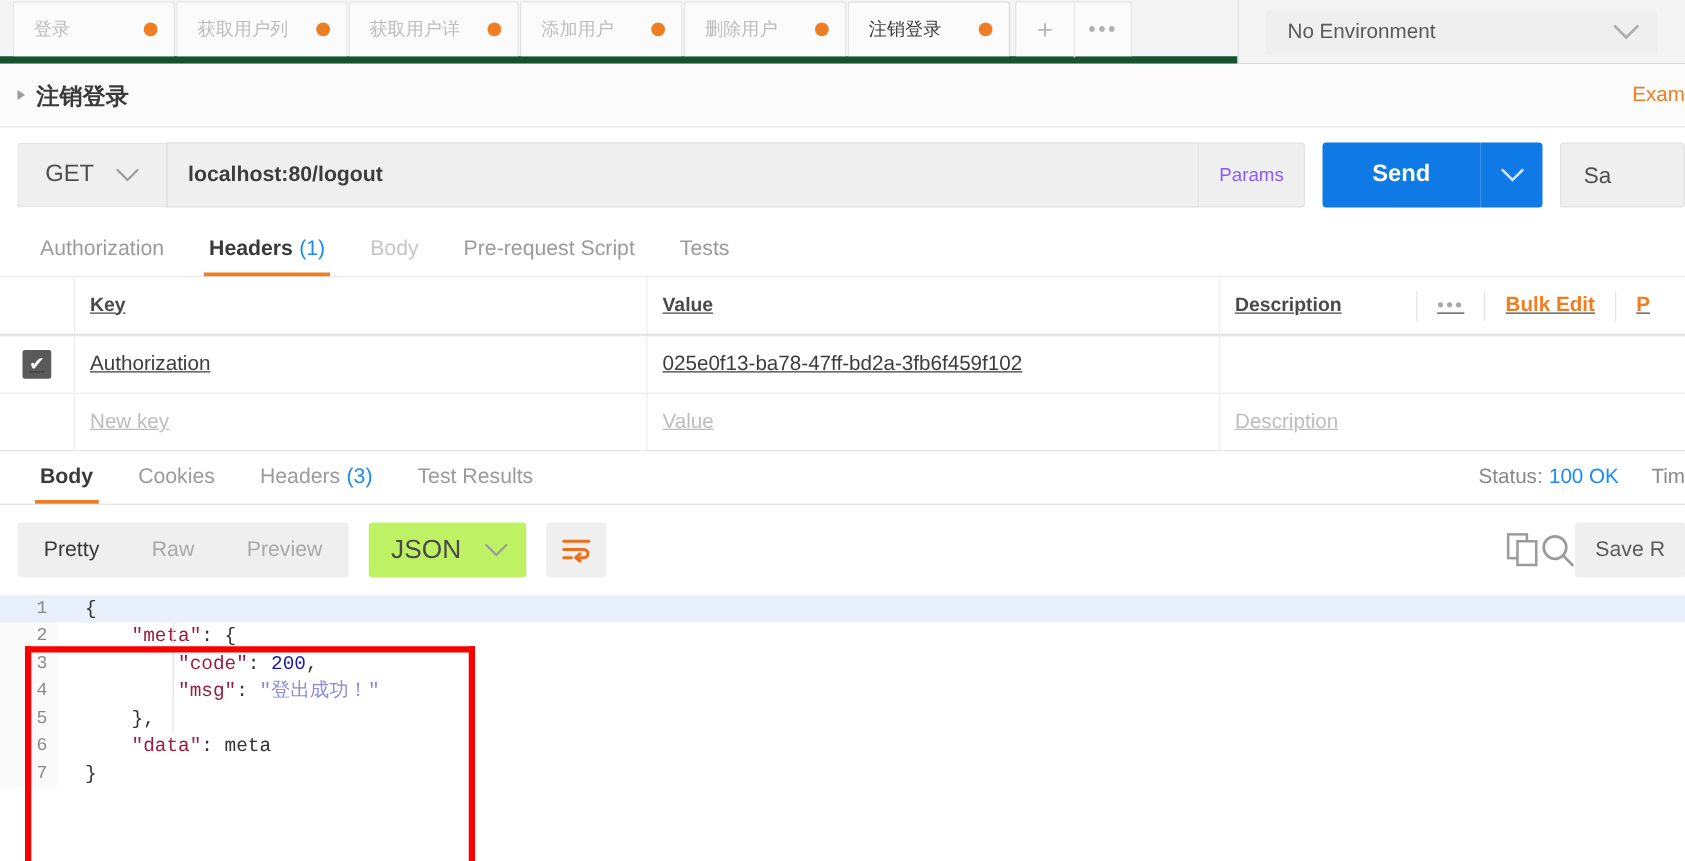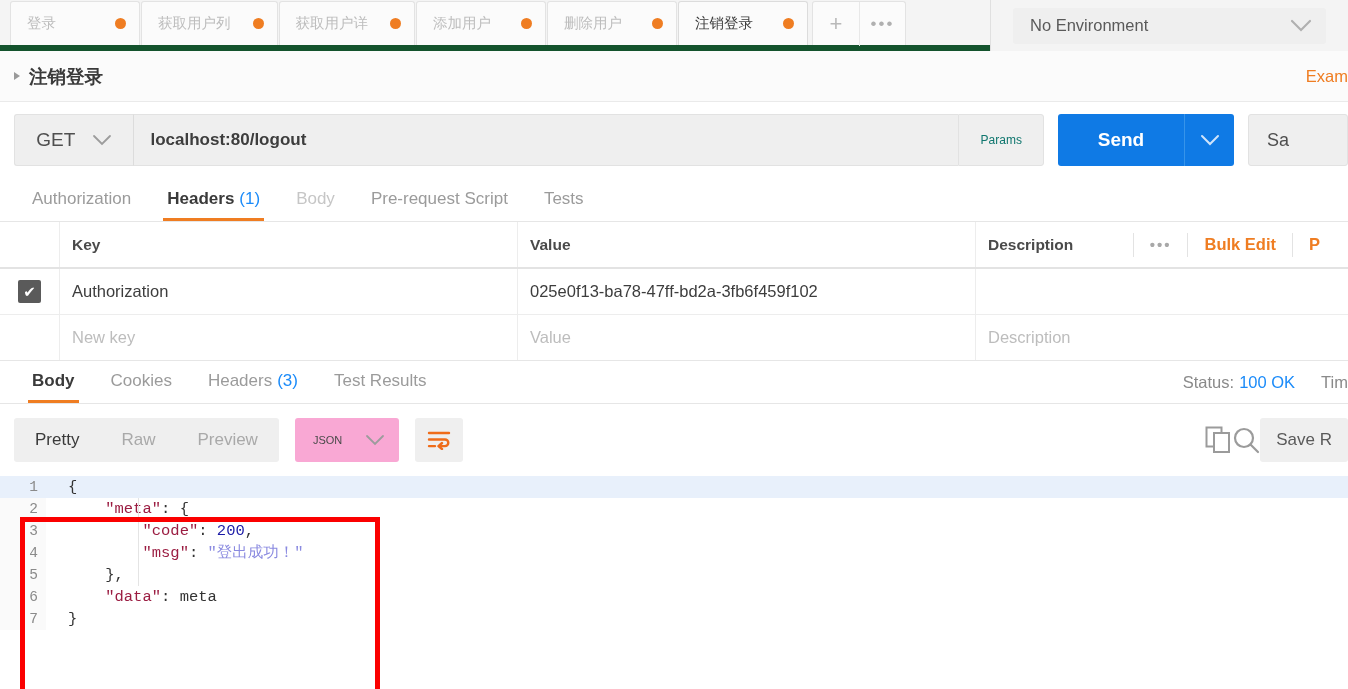--- a/index.html
+++ b/index.html
@@ -139,21 +139,21 @@
     font-size: 17px; color: #3d3d3d;
     cursor: text;
     font-weight: bold;
   }
   .params-btn {
     width: 124px; height: 52px;
     background: #efefef;
     border: 1px solid #e2e2e2;
     border-radius: 0 3px 3px 0;
     display: flex; align-items: center; justify-content: center;
-    font-size: 12px; color: #0f766e;
+    font-size: 15px; color: #8b5cf6;
     cursor: pointer;
   }
   .send-group { display: flex; margin-left: 14px; }
   .send-btn {
     width: 126px; height: 52px;
     background: #0f7ae5;
     border-radius: 3px 0 0 3px;
     display: flex; align-items: center; justify-content: center;
     color: #fff; font-size: 19px; font-weight: bold;
     cursor: pointer;
@@ -209,21 +209,21 @@
   .hdr-row { display: flex; align-items: stretch; }
   .hdr-head { border-bottom: 2px solid #e3e3e3; }
   .hdr-head .cell { font-weight: bold; color: #4a4a4a; font-size: 15.5px; }
   .cell {
     display: flex; align-items: center;
     font-size: 16.5px;
     color: #3d3d3d;
     border-right: 1px solid #ededed;
     padding: 0 12px;
     height: 45px;
-    overflow: hidden; white-space: nowrap;
+    overflow: hidden; white-space: nowrap; text-decoration: underline;
   }
   .cell.cb { width: 60px; justify-content: center; border-right: 1px solid #ededed; padding: 0; }
   .cell.key { width: 458px; }
   .cell.val { width: 458px; }
   .cell.desc { flex: 1; border-right: none; }
   .cell.placeholder { color: #bdbdbd; }
   .hdr-body .hdr-row { border-bottom: 1px solid #ededed; }
   .checkbox {
     width: 23px; height: 23px;
     background: #5a5a5a;
@@ -279,26 +279,26 @@
   .seg {
     display: flex; align-items: center; justify-content: center;
     height: 44px; padding: 0 21px;
     font-size: 17px; color: #a9a9a9;
     cursor: pointer;
   }
   .seg.active { color: #3a3a3a; }
   .fmt-select {
     margin-left: 16px;
     height: 44px; min-width: 104px;
-    background: #f9a8d4;
+    background: #bef264;
     border-radius: 3px;
     display: flex; align-items: center; justify-content: space-between;
     padding: 0 14px 0 18px;
     gap: 18px;
-    font-size: 11px; color: #4a4a4a;
+    font-size: 21px; color: #4a4a4a;
     cursor: pointer;
   }
   .wrap-btn {
     margin-left: 16px;
     width: 48px; height: 44px;
     background: #efefef;
     border-radius: 3px;
     display: flex; align-items: center; justify-content: center;
     cursor: pointer;
   }

